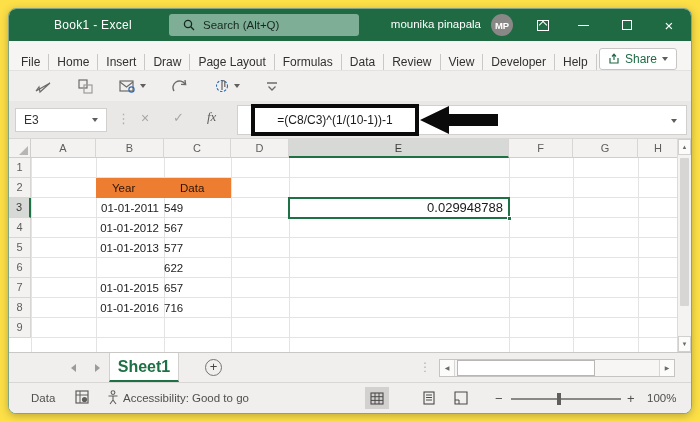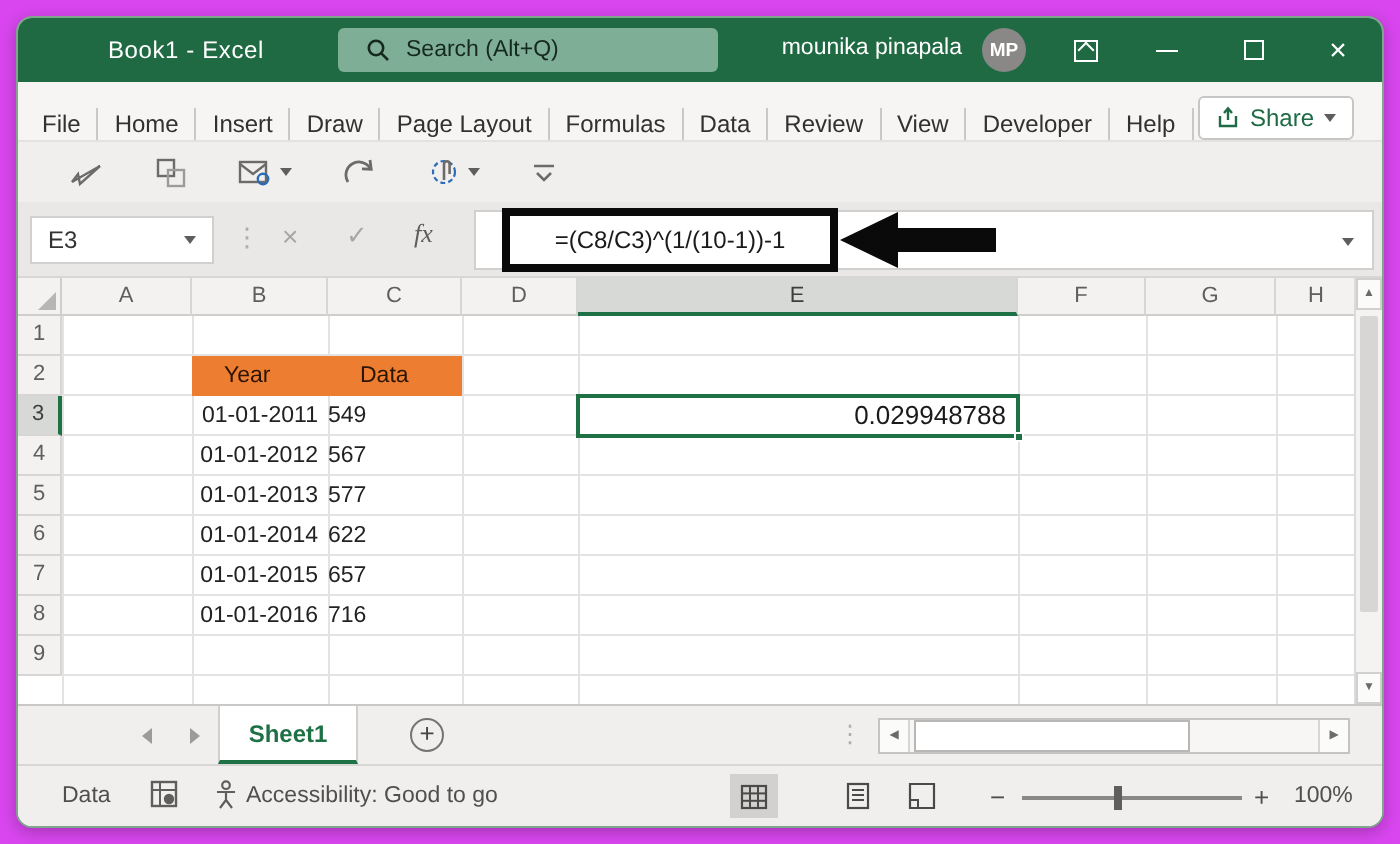--- a/index.html
+++ b/index.html
@@ -1,17 +1,17 @@
 <!DOCTYPE html>
 <html><head>
 <meta charset="utf-8">
 <style>
   * { margin:0; padding:0; box-sizing:border-box; }
   body { font-family:"Liberation Sans",sans-serif; }
-  .page { width:700px; height:422px; background:#d946ef; position:relative; overflow:hidden; }
+  .page { width:700px; height:422px; background:#fde047; position:relative; overflow:hidden; }
   .window { position:absolute; left:8px; top:8px; width:684px; height:406px; background:#fff;
             border:1px solid #7fa68d; border-radius:8px; overflow:hidden;
             box-shadow:0 2px 8px rgba(0,0,0,.25); display:flex; flex-direction:column; }
 
   
   .titlebar { height:32px; background:#1f6a43; position:relative; flex:0 0 32px; color:#fff; }
   .win-title { position:absolute; left:45px; top:9px; font-size:12px; letter-spacing:.3px; }
   .search-box { position:absolute; left:160px; top:5px; width:190px; height:22px; background:#7fae96;
                 border-radius:3px; display:flex; align-items:center; gap:8px; padding-left:14px;
                 color:#16291f; font-size:11.5px; cursor:pointer; }
@@ -108,21 +108,21 @@
 
   
   .sheetbar { height:30px; flex:0 0 30px; background:#f0efed; border-top:1px solid #c9c8c6;
               position:relative; }
   .nav-tri { position:absolute; top:11px; width:0; height:0; border-top:4.5px solid transparent;
              border-bottom:4.5px solid transparent; cursor:pointer; }
   .nav-left { left:62px; border-right:5.5px solid #9d9b99; }
   .nav-right { left:86px; border-left:5.5px solid #9d9b99; }
   .sheet-tab { position:absolute; left:100px; top:0; width:70px; height:29px; background:#fff;
                border-left:1px solid #d2d0ce; border-right:1px solid #d2d0ce;
-               border-bottom:2px solid #1e7145; color:#1e7145; font-weight:bold; font-size:12px;
+               border-bottom:2px solid #1e7145; color:#1e7145; font-weight:bold; font-size:16px;
                display:flex; align-items:center; justify-content:center; cursor:pointer; }
   .add-sheet { position:absolute; left:196px; top:6px; width:17px; height:17px; border-radius:50%;
                border:1px solid #767472; color:#444; font-size:13px; line-height:14px;
                text-align:center; cursor:pointer; }
   .split-dots { position:absolute; left:410px; top:7px; color:#b0aeac; font-size:12px; cursor:col-resize; }
   .hscroll { position:absolute; left:430px; top:6px; width:236px; height:18px; border:1px solid #c6c4c2;
              background:#f7f6f5; display:flex; align-items:stretch; }
   .hs-btn { width:15px; background:#fbfbfa; color:#6d6b69; font-size:6px; text-align:center;
             line-height:16px; cursor:pointer; }
   .hs-left { border-right:1px solid #d8d6d4; } .hs-right { border-left:1px solid #d8d6d4; margin-left:auto; }
@@ -285,21 +285,20 @@
       <div class="rowhdr" style="top:139px">7</div>
       <div class="rowhdr" style="top:159px">8</div>
       <div class="rowhdr" style="top:179px">9</div>
 
       <div class="cell c-orange" style="left:87px;top:39px;width:68px">Year</div>
       <div class="cell c-orange" style="left:155px;top:39px;width:67px">Data</div>
 
       <div class="cell c-date" style="left:87px;top:59px;width:68px">01-01-2011</div>
       <div class="cell c-date" style="left:87px;top:79px;width:68px">01-01-2012</div>
       <div class="cell c-date" style="left:87px;top:99px;width:68px">01-01-2013</div>
-      <div class="cell c-date" style="left:87px;top:119px;width:68px">01-01-2014</div>
       <div class="cell c-date" style="left:87px;top:139px;width:68px">01-01-2015</div>
       <div class="cell c-date" style="left:87px;top:159px;width:68px">01-01-2016</div>
 
       <div class="cell c-num" style="left:155px;top:59px;width:67px">549</div>
       <div class="cell c-num" style="left:155px;top:79px;width:67px">567</div>
       <div class="cell c-num" style="left:155px;top:99px;width:67px">577</div>
       <div class="cell c-num" style="left:155px;top:119px;width:67px">622</div>
       <div class="cell c-num" style="left:155px;top:139px;width:67px">657</div>
       <div class="cell c-num" style="left:155px;top:159px;width:67px">716</div>
 

